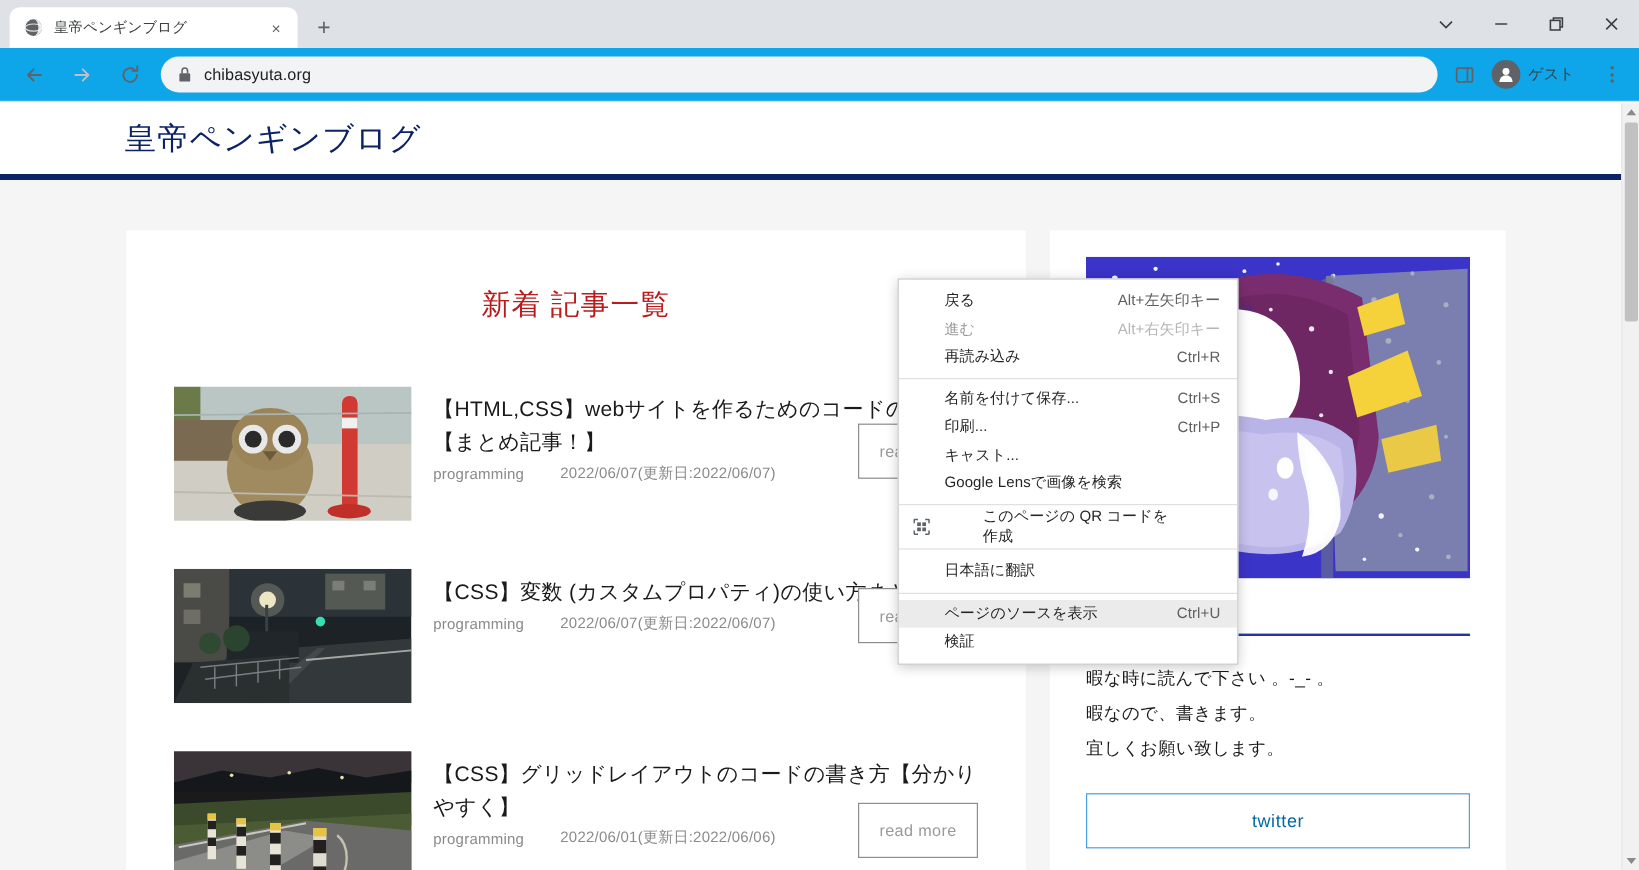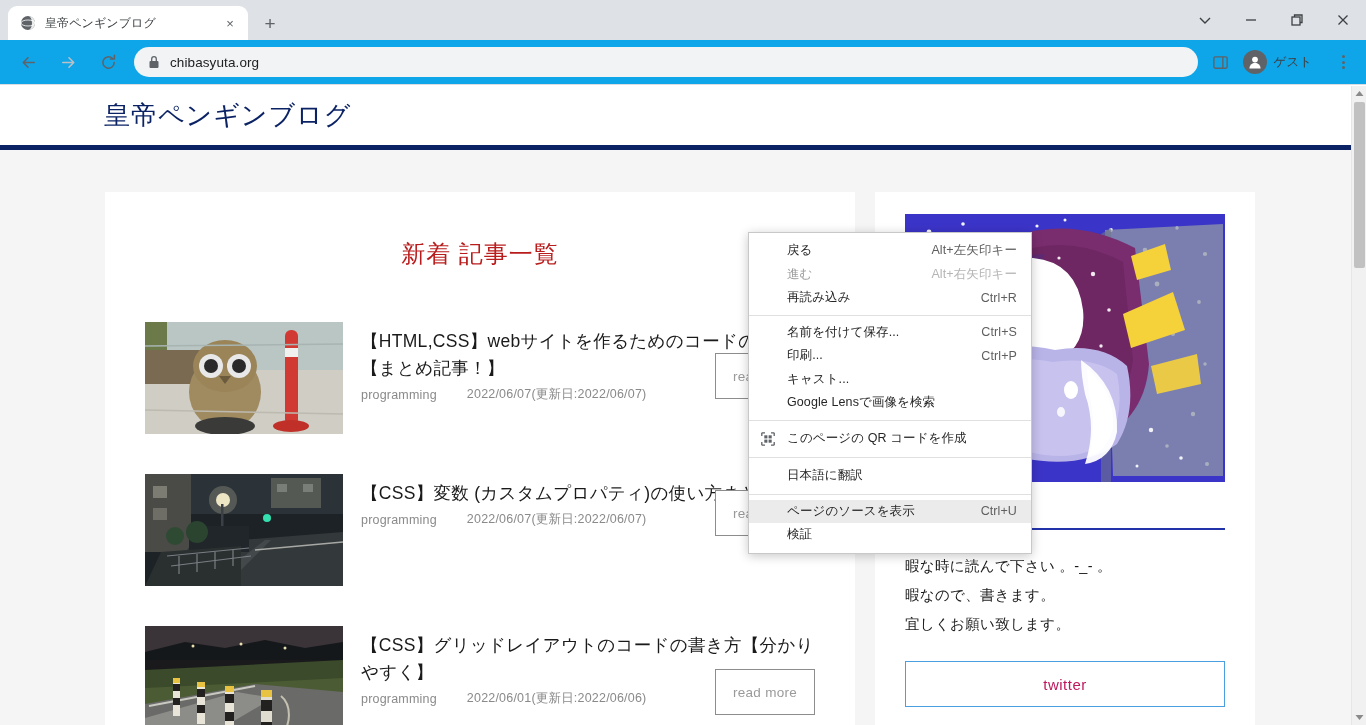--- a/index.html
+++ b/index.html
@@ -155,21 +155,21 @@
     letter-spacing: 0.5px;
   }
   .side-rule { height: 2px; background: #2233aa; margin-bottom: 22px; }
   .side-p {
     font-size: 14.5px; color: #1a1a1a; line-height: 2.0; margin: 0;
     letter-spacing: 0.3px;
   }
   .twitter-btn {
     margin-top: 22px; height: 46px; border: 1px solid #4a9fe0;
     display: flex; align-items: center; justify-content: center;
-    color: #be185d; font-size: 15px; background: #fff; letter-spacing: 0.5px;
+    color: #0369a1; font-size: 15px; background: #fff; letter-spacing: 0.5px;
   }
 
   
   .scrollbar {
     position: absolute; right: 0; top: 86px; width: 15px; height: 639px;
     background: #f1f1f1; border-left: 1px solid #e6e6e6;
   }
   .sb-arrow { height: 15px; display: flex; align-items: center; justify-content: center; }
   .sb-arrow svg { display: block; }
   .sb-thumb {
@@ -556,21 +556,21 @@
       <span class="mi-icon"></span>
       <span class="mi-label">キャスト...</span>
       <span class="mi-accel"></span>
     </div>
     <div class="mi">
       <span class="mi-icon"></span>
       <span class="mi-label">Google Lensで画像を検索</span>
       <span class="mi-accel"></span>
     </div>
     <div class="mi-sep"></div>
-    <div class="mi" style="height:26px;">
+    <div class="mi" style="height:26px;gap:32px;">
       <span class="mi-icon">
         <svg width="14" height="14" viewBox="0 0 14 14">
           <path d="M0.8 0.8 H4 M0.8 0.8 V4 M13.2 0.8 H10 M13.2 0.8 V4 M0.8 13.2 H4 M0.8 13.2 V10 M13.2 13.2 H10 M13.2 13.2 V10" stroke="#5f6368" stroke-width="1.3" fill="none"></path>
           <rect x="3.3" y="3.3" width="3.1" height="3.1" fill="#5f6368"></rect>
           <rect x="7.6" y="3.3" width="3.1" height="3.1" fill="#5f6368"></rect>
           <rect x="3.3" y="7.6" width="3.1" height="3.1" fill="#5f6368"></rect>
           <rect x="7.6" y="7.6" width="3.1" height="3.1" fill="#5f6368"></rect>
         </svg>
       </span>
       <span class="mi-label">このページの QR コードを作成</span>

